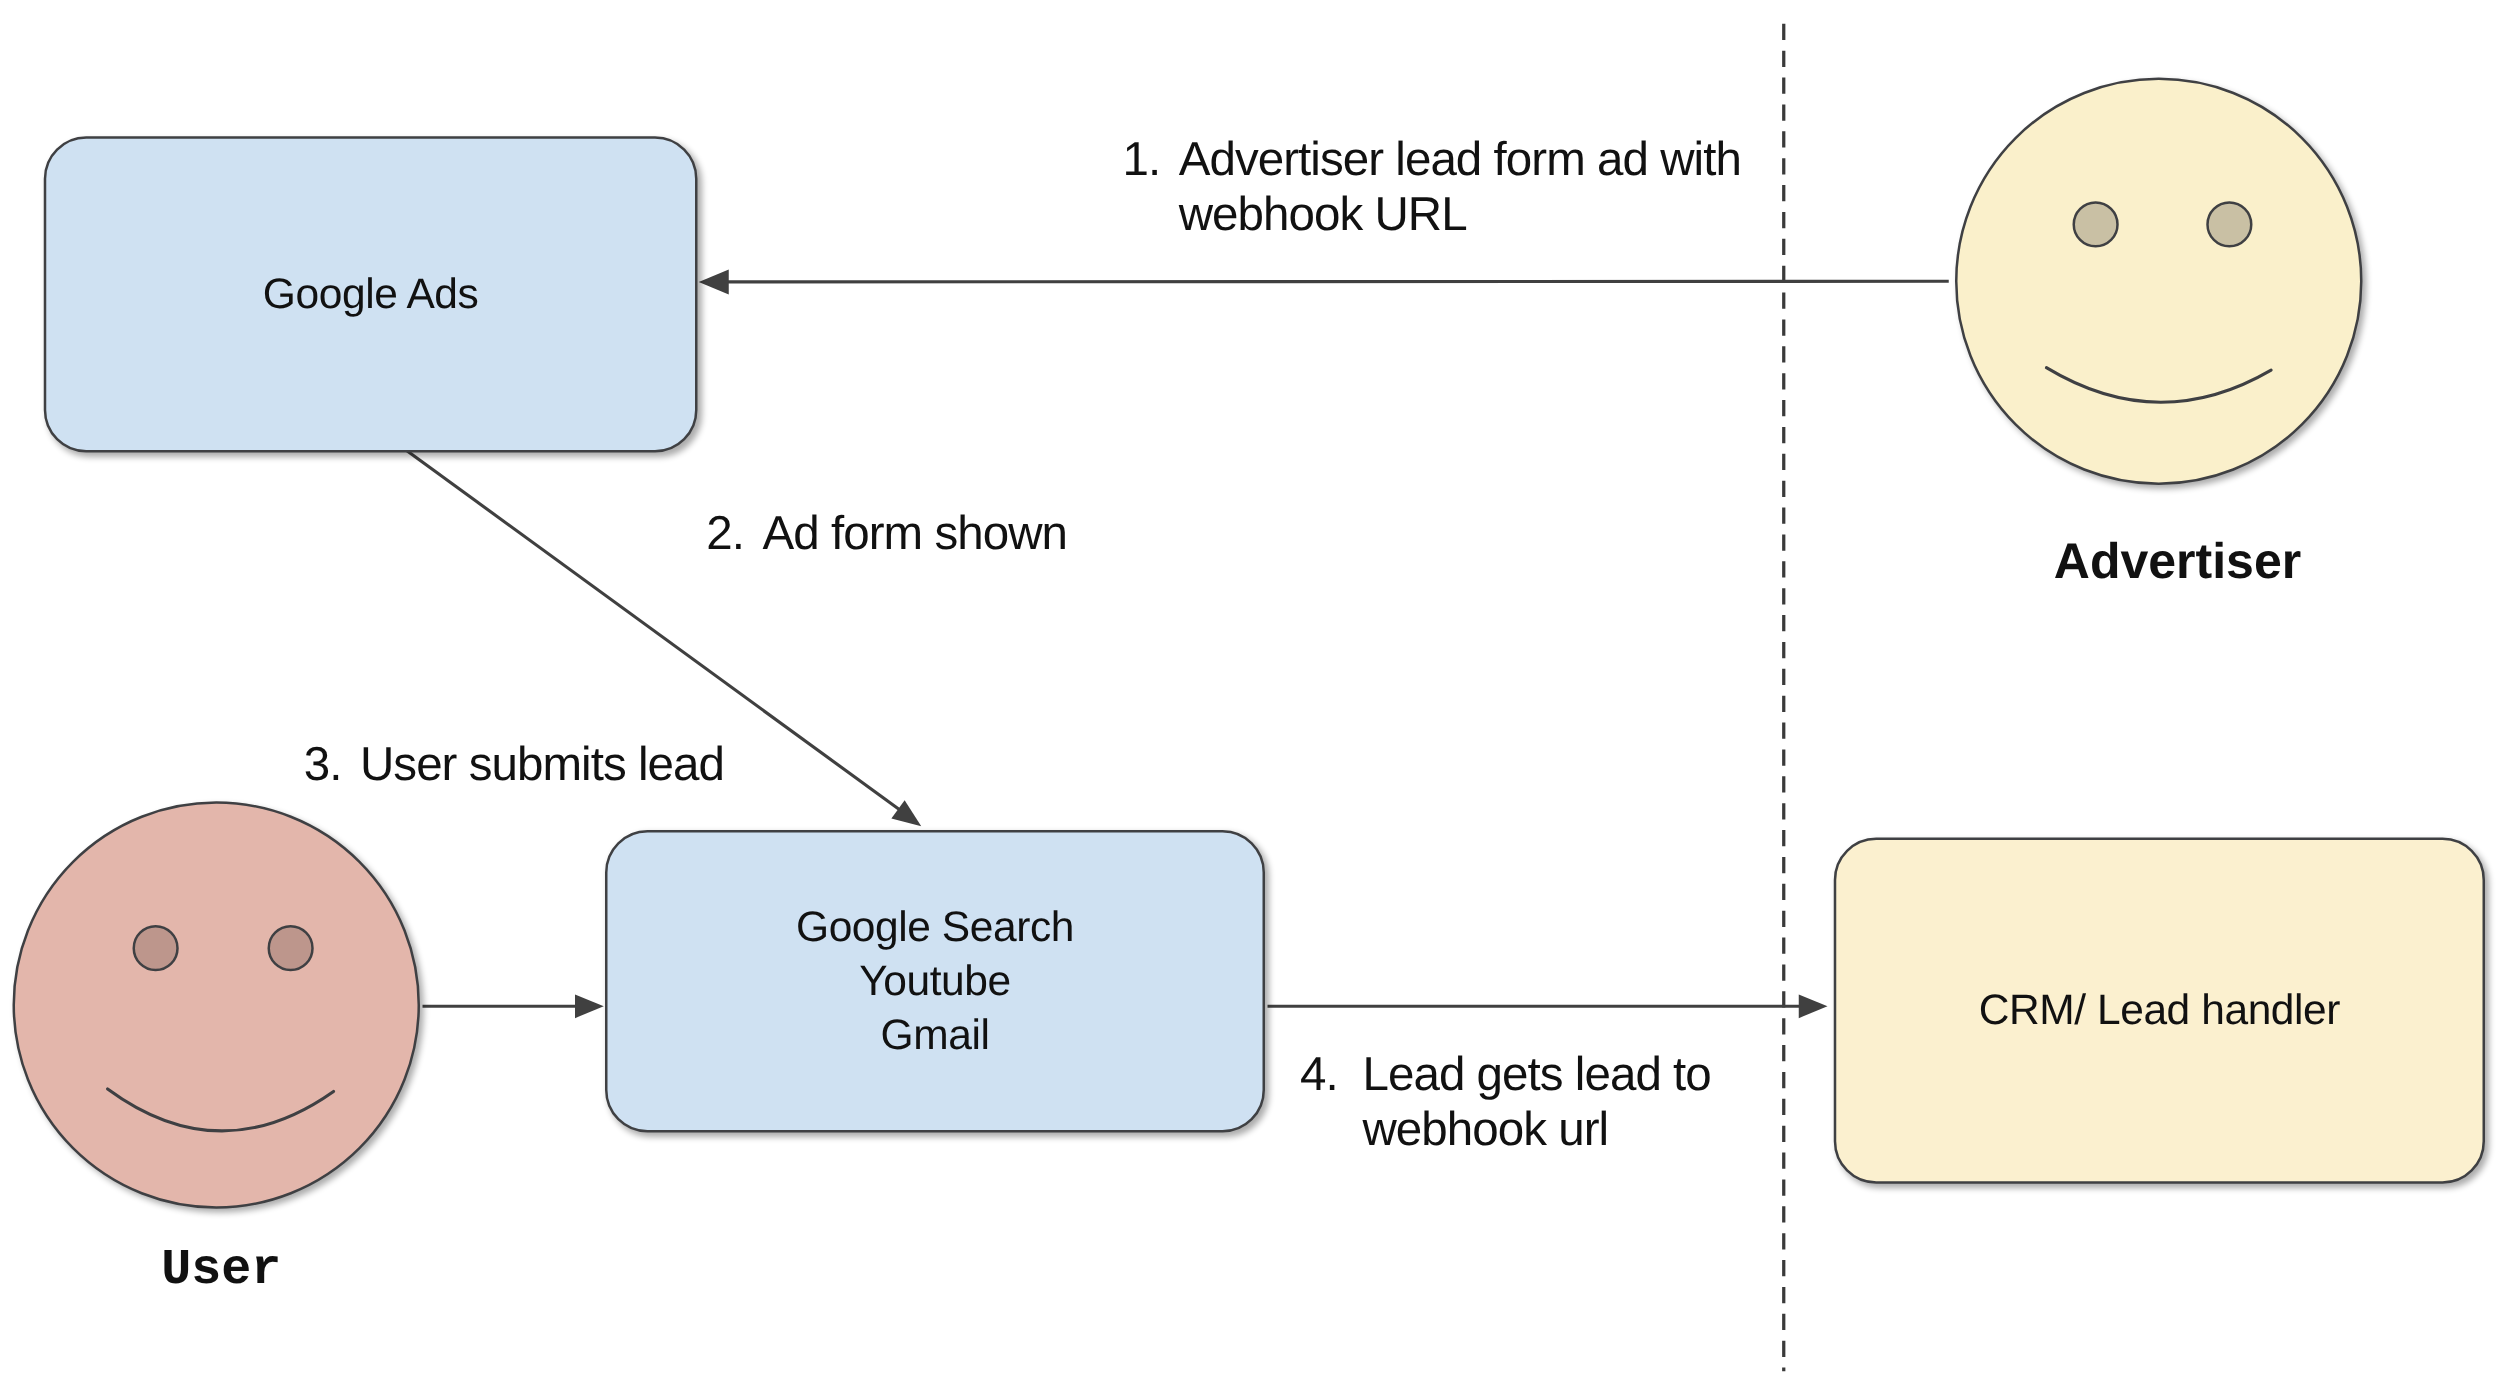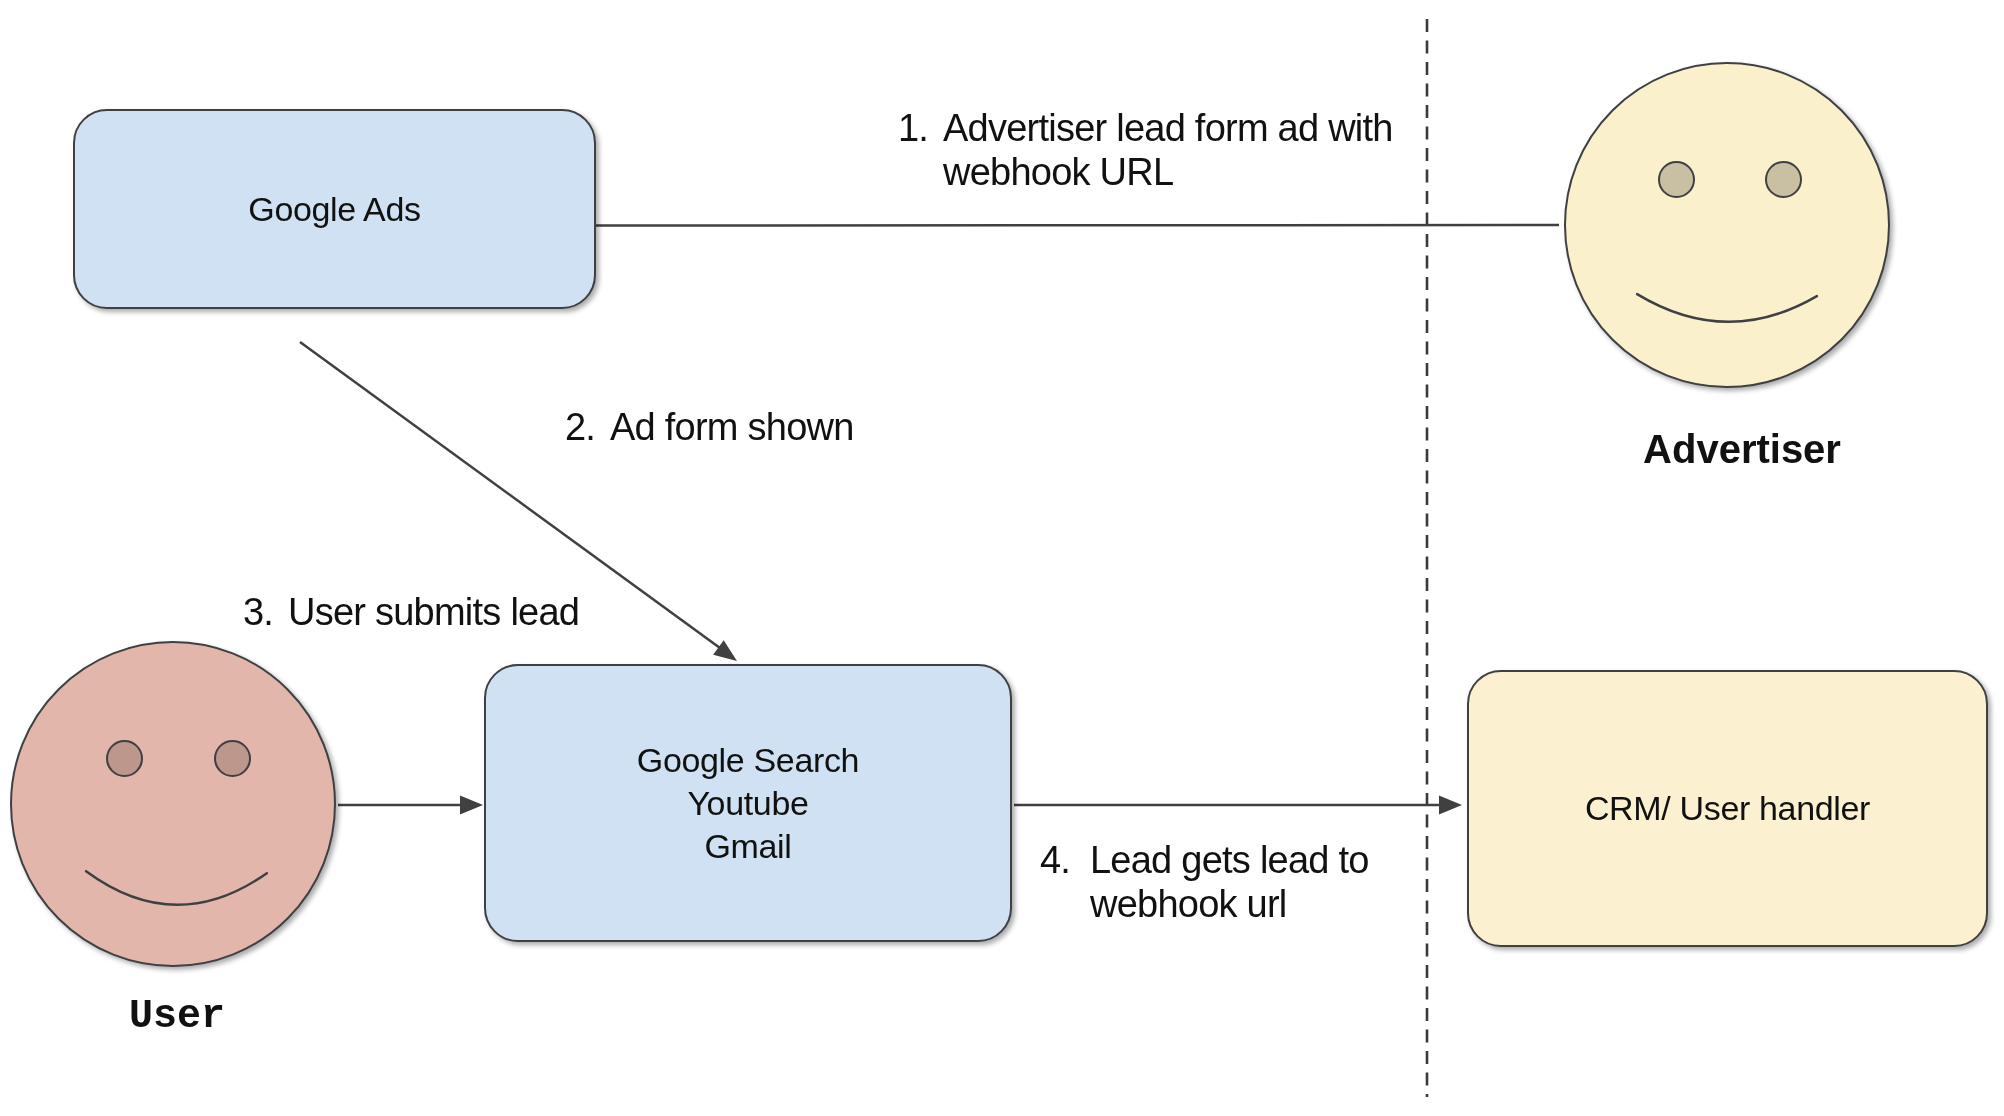--- a/index.html
+++ b/index.html
@@ -107,32 +107,32 @@
       <line class="stroke-line" x1="338" y1="805" x2="462" y2="805"></line>
       <polygon class="arrow-head" points="483,805 460,795.5 460,814.5"></polygon>
     </g>
 
     <g>
       <line class="stroke-line" x1="1014" y1="805" x2="1441" y2="805"></line>
       <polygon class="arrow-head" points="1462,805 1439,795.5 1439,814.5"></polygon>
     </g>
   </svg>
 
-  <div class="node blue" style="left:35px; top:109px; width:523px; height:200px;margin-left:38px;">
+  <div class="node blue" style="left:35px; top:109px; width:523px; height:253px;">
     <span class="ln">Google Ads</span>
   </div>
 
-  <div class="node blue" style="left:484px; top:664px; width:528px; height:278px;">
+  <div class="node blue" style="left:484px; top:664px; width:528px; height:242px;">
     <span class="ln">Google Search</span>
     <span class="ln">Youtube</span>
     <span class="ln">Gmail</span>
   </div>
 
   <div class="node yellow" style="left:1467px; top:670px; width:521px; height:277px;">
-    <span class="ln">CRM/ User handler</span>
+    <span class="ln">CRM/ Lead handler</span>
   </div>
 
   <div class="face cream" style="left:1564px; top:62px;">
     <div class="eye" style="left:92px; top:97px;"></div>
     <div class="eye" style="left:199px; top:97px;"></div>
     <svg class="smile" viewBox="0 0 326 326">
       <path d="M 72 233 Q 163 288 254 235"></path>
     </svg>
   </div>
   <div class="actor-name" style="left:1742px; top:425px;">Advertiser</div>

